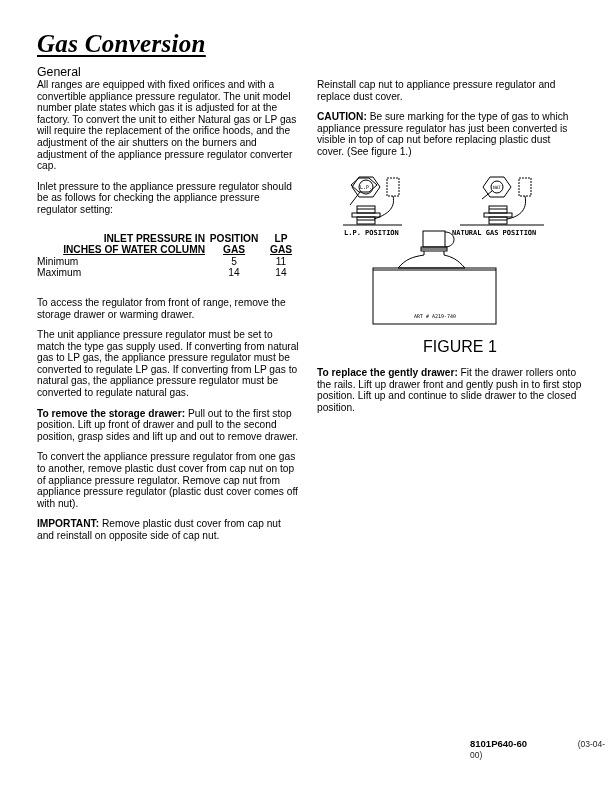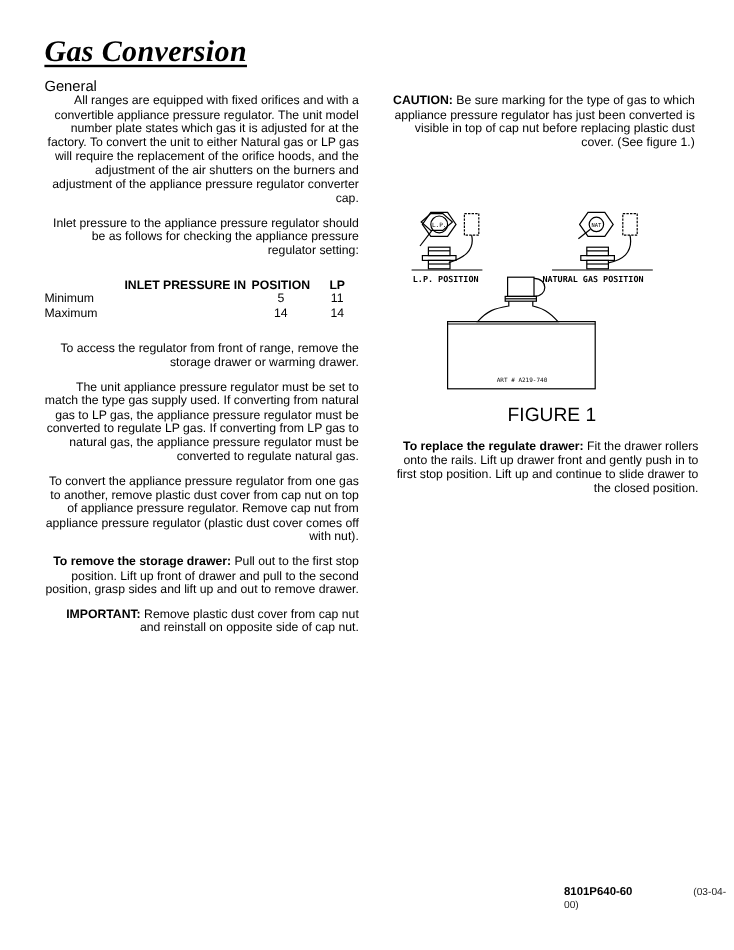--- a/index.html
+++ b/index.html
@@ -2,21 +2,21 @@
 <html><head>
 <meta charset="utf-8">
 <style>
   html, body { margin: 0; padding: 0; background: #ffffff; }
   body { width: 612px; height: 792px; position: relative; overflow: hidden; color: #000; font-family: "Liberation Sans", sans-serif; }
   .title { position: absolute; left: 37px; top: 30px; font-family: "Liberation Serif", serif; font-weight: bold; font-style: italic; font-size: 25px; text-decoration: underline; text-decoration-thickness: 2px; text-underline-offset: 3px; letter-spacing: 0.3px; margin: 0; }
   .col { position: absolute; font-size: 10.2px; line-height: 11.6px; }
   .col-left { left: 37px; top: 66px; width: 262px; }
   .col-right { left: 317px; top: 79px; width: 262px; }
   h2 { font-size: 12.3px; font-weight: normal; margin: 0; line-height: 13px; }
-  p { margin: 0 0 9px 0; text-align: right; }
+  p { margin: 0 0 9px 0; }
   b { font-weight: bold; }
   table.pressure { border-collapse: collapse; width: 262px; font-size: 10.2px; line-height: 11.6px; margin-top: 17px; }
   table.pressure td, table.pressure th { padding: 0; font-weight: normal; }
   table.pressure th { font-weight: bold; text-align: right; }
   table.pressure th.num, table.pressure td.num { text-align: center; }
   .u { text-decoration: underline; }
   .sec2 { margin-top: 18px; }
   .figure { position: absolute; left: 340px; top: 175px; width: 210px; height: 150px; }
   .fig-caption { position: absolute; left: 423px; top: 338px; font-size: 16px; }
   .col-right2 { position: absolute; left: 317px; top: 367px; width: 265px; font-size: 10.2px; line-height: 11.6px; }
@@ -37,42 +37,48 @@
   <p>Inlet pressure to the appliance pressure regulator should be as follows for checking the appliance pressure regulator setting:</p>
 
   <table class="pressure">
     <tbody>
         <tr>
       <th>INLET PRESSURE IN</th>
       <th class="num" style="width:58px;">POSITION</th>
       <th class="num" style="width:36px;">LP</th>
     </tr>
     <tr>
+      <th class="u">INCHES OF WATER COLUMN</th>
+      <th class="num"><span class="u">GAS</span></th>
+      <th class="num"><span class="u">GAS</span></th>
+    </tr>
+    <tr>
       <td>Minimum</td>
       <td class="num">5</td>
       <td class="num">11</td>
     </tr>
     <tr>
       <td>Maximum</td>
       <td class="num">14</td>
       <td class="num">14</td>
     </tr>
   </tbody>
     </table>
 
   <div class="sec2">
     <p>To access the regulator from front of range, remove the storage drawer or warming drawer.</p>
     <p>The unit appliance pressure regulator must be set to match the type gas supply used. If converting from natural gas to LP gas, the appliance pressure regulator must be converted to regulate LP gas. If converting from LP gas to natural gas, the appliance pressure regulator must be converted to regulate natural gas.</p>
+    <p><b>To remove the storage drawer:</b><span> Pull out to the first stop position. Lift up front of drawer and pull to the second position, grasp sides and lift up and out to remove drawer.</span></p>
     <p>To convert the appliance pressure regulator from one gas to another, remove plastic dust cover from cap nut on top of appliance pressure regulator. Remove cap nut from appliance pressure regulator (plastic dust cover comes off with nut).</p>
-    <p><b>To remove the storage drawer:</b><span> Pull out to the first stop position. Lift up front of drawer and pull to the second position, grasp sides and lift up and out to remove drawer.</span></p>
     <p><b>IMPORTANT:</b><span> Remove plastic dust cover from cap nut and reinstall on opposite side of cap nut.</span></p>
   </div>
 </div>
 
 <div class="col col-right">
+  <p>Reinstall cap nut to appliance pressure regulator and replace dust cover.</p>
   <p><b>CAUTION:</b><span> Be sure marking for the type of gas to which appliance pressure regulator has just been converted is visible in top of cap nut before replacing plastic dust cover. (See figure 1.)</span></p>
 </div>
 
 <svg class="figure" viewBox="0 0 210 150" width="210" height="150">
   <g fill="none" stroke="#000" stroke-width="1">
 
     <g>
       <polygon points="14,10 22,3 32,3 40,10 32,17 22,17" transform="translate(-3,0) scale(1,1)"></polygon>
       <polygon points="12,12 19,2 33,2 40,12 33,22 19,22"></polygon>
       <circle cx="26" cy="12" r="7"></circle>
@@ -124,19 +130,19 @@
       <text x="157" y="14" text-anchor="middle" font-family="DejaVu Sans Mono, monospace" font-size="4.5">NAT</text>
     </g>
   <text class="figlabel" x="4" y="60">L.P. POSITION</text>
   <text class="figlabel" x="112" y="60">NATURAL GAS POSITION</text>
   <text class="art" x="95" y="143" text-anchor="middle">ART # A219-740</text>
 </svg>
 
 <div class="fig-caption">FIGURE 1</div>
 
 <div class="col-right2">
-  <p><b>To replace the regulate drawer:</b><span> Fit the drawer rollers onto the rails. Lift up drawer front and gently push in to first stop position. Lift up and continue to slide drawer to the closed position.</span></p>
+  <p><b>To replace the gently drawer:</b><span> Fit the drawer rollers onto the rails. Lift up drawer front and gently push in to first stop position. Lift up and continue to slide drawer to the closed position.</span></p>
 </div>
 
 <div class="footer">
   <span class="code">8101P640-60</span>
   <span class="date">(03-04-00)</span>
 </div>
 
 </body></html>

